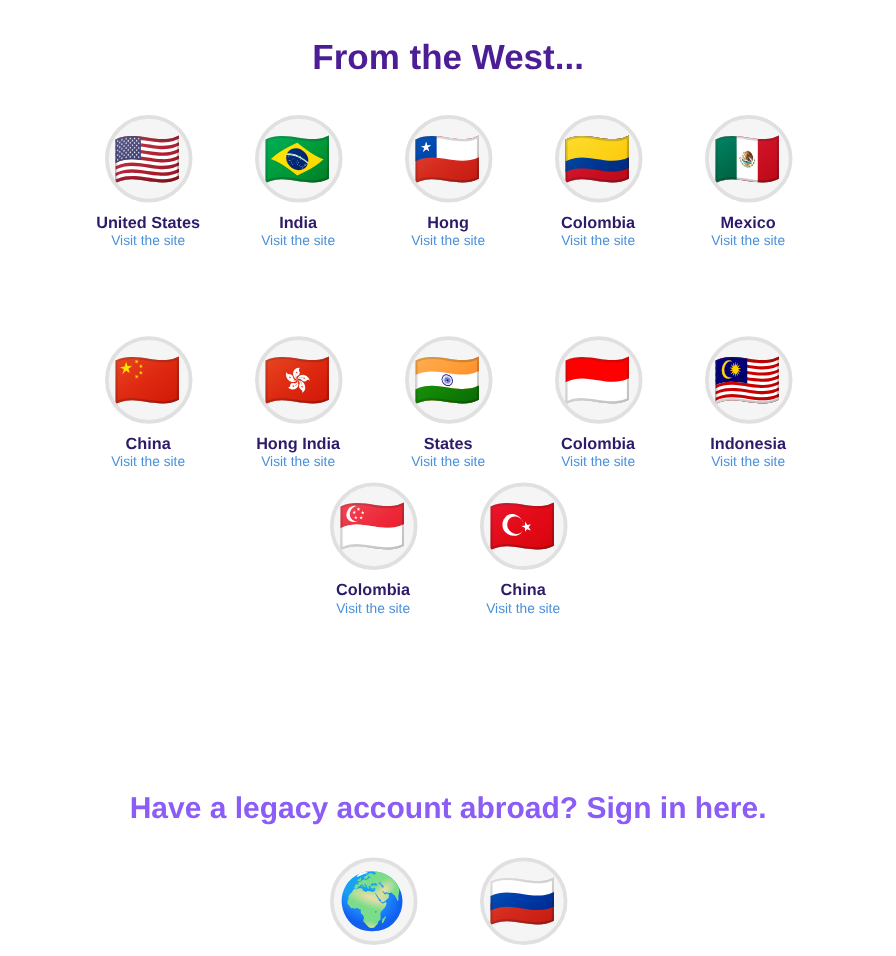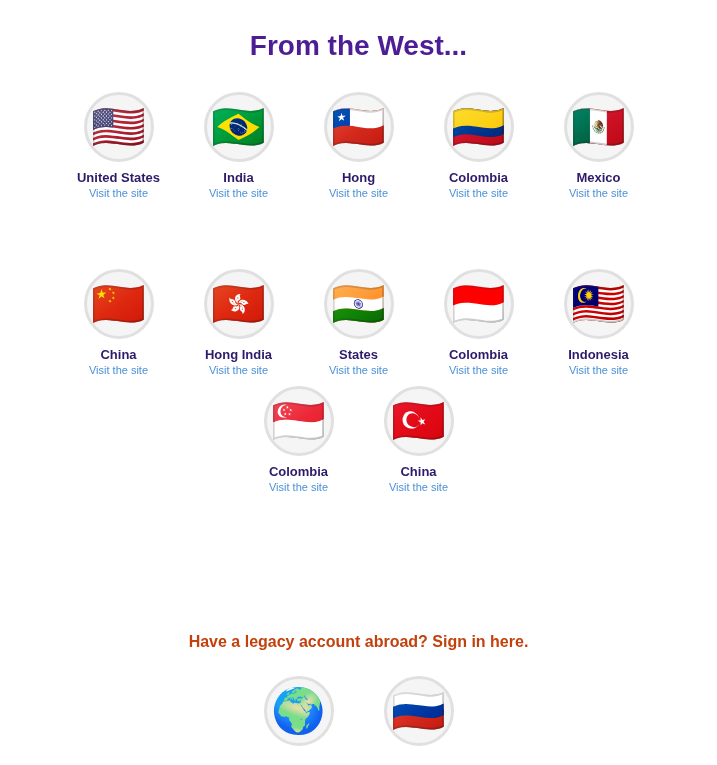--- a/index.html
+++ b/index.html
@@ -72,23 +72,23 @@
       height: 30px;
     }
 
     .legacy-section {
       margin-top: 20px;
       padding-top: 20px;
     }
 
     .legacy-title {
       text-align: center;
-      font-size: 16px;
+      font-size: 24px;
       font-weight: 700;
-      color: #c2410c;
+      color: #8b5cf6;
       margin-bottom: 25px;
     }
   </style>
 </head>
 <body>
 
 <div class="page-wrapper">
 
   <h1 class="section-title">From the West...</h1>
   <div class="country-grid">

